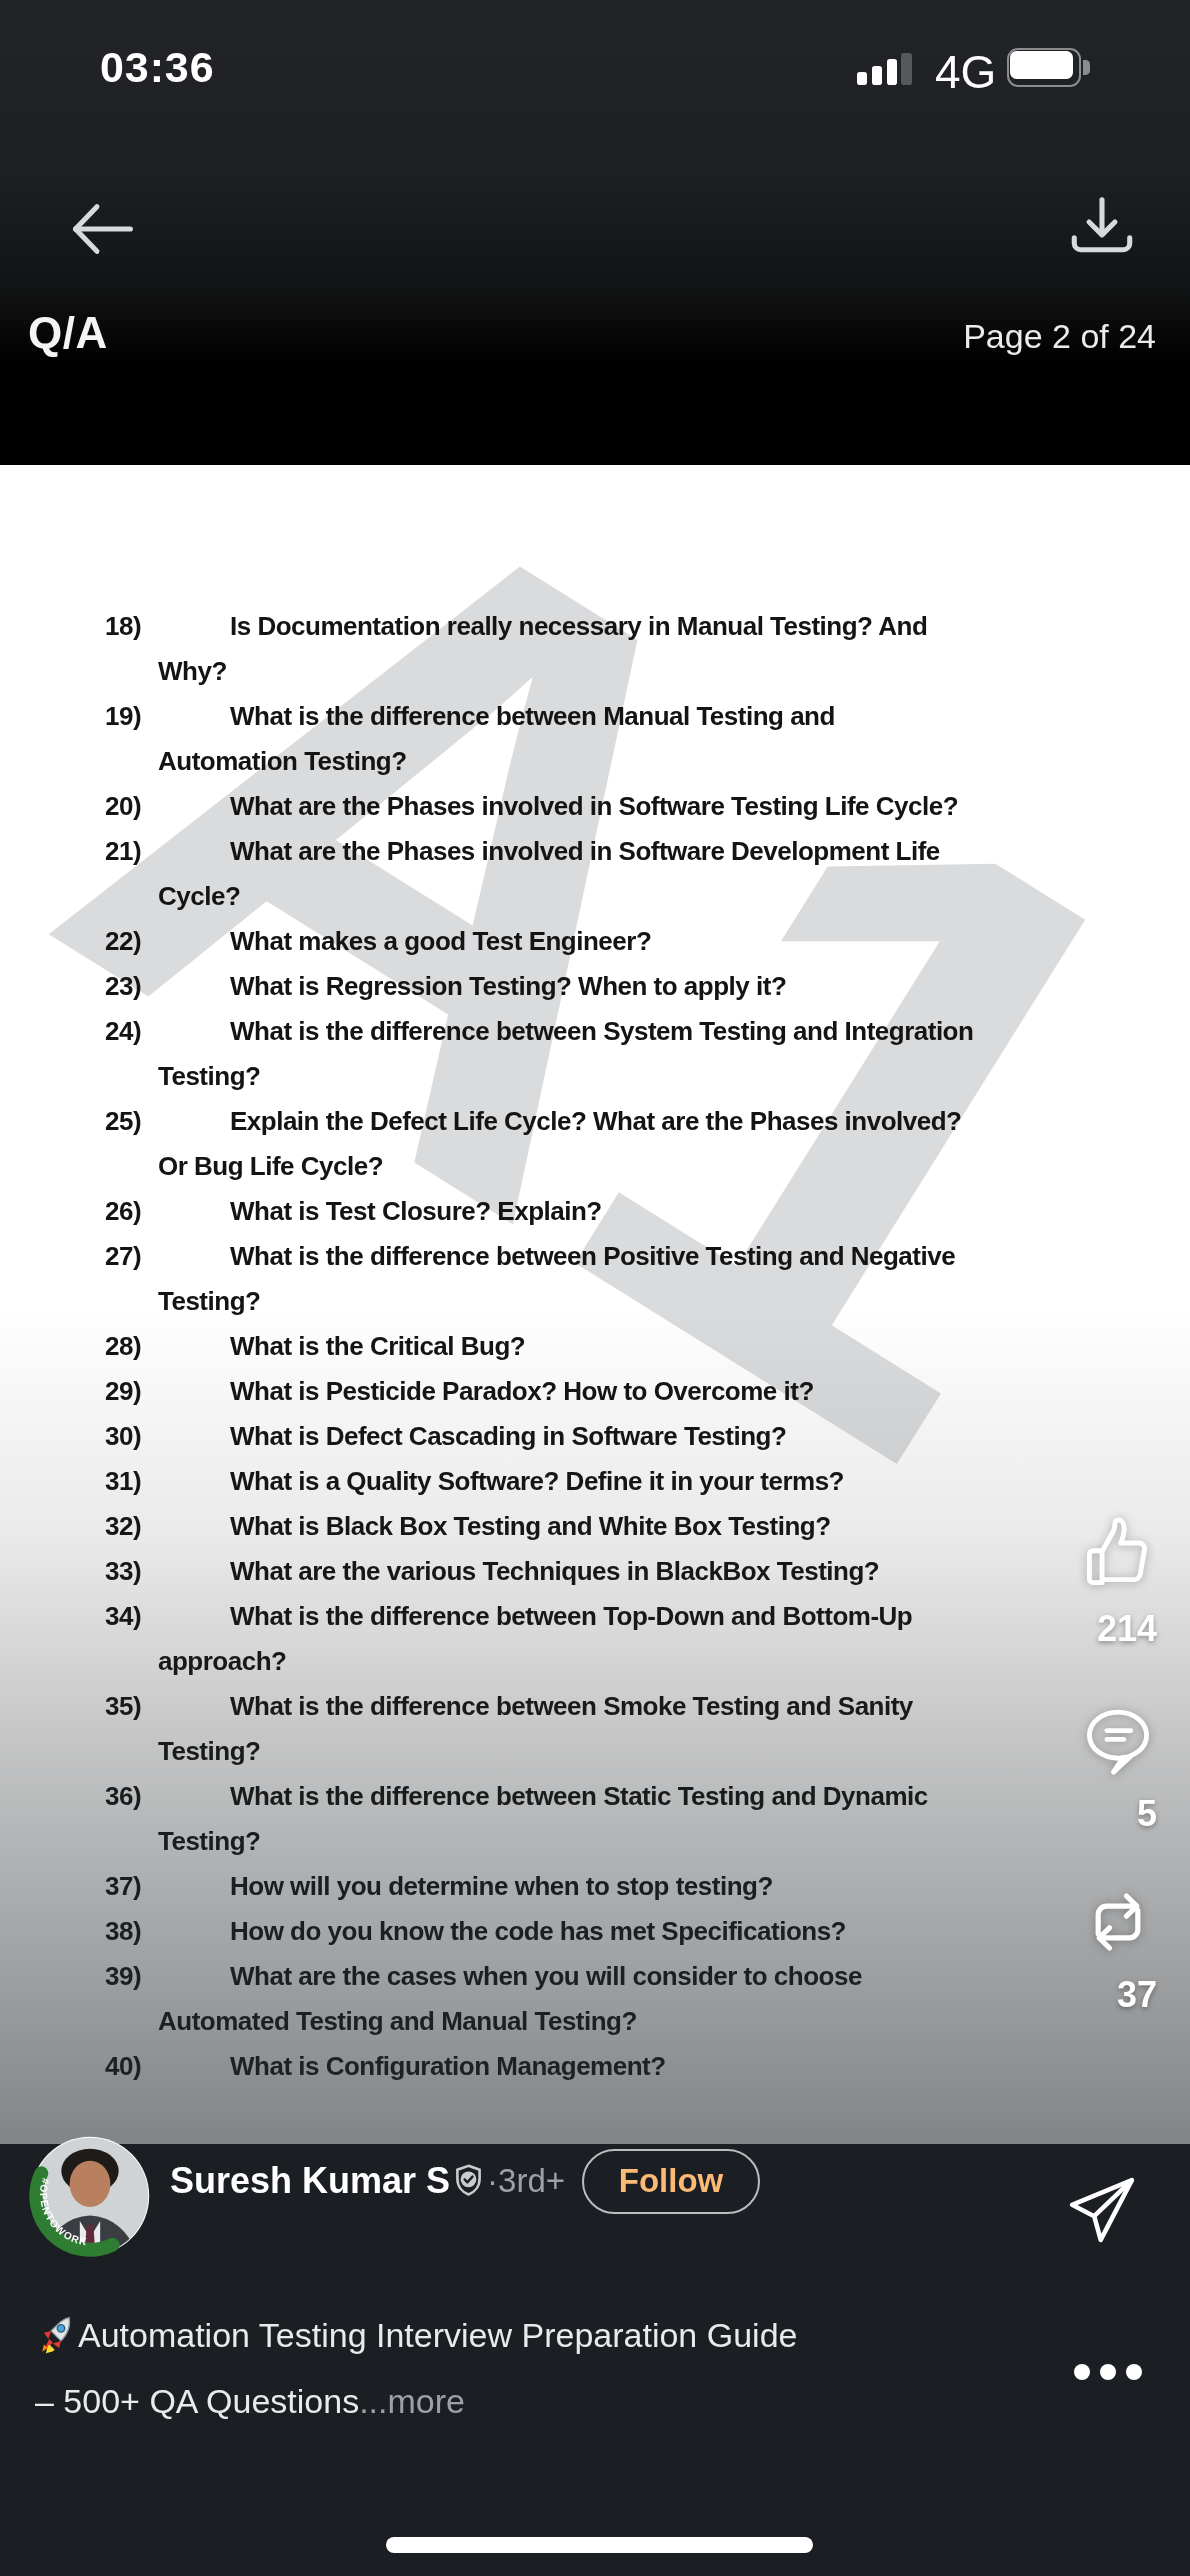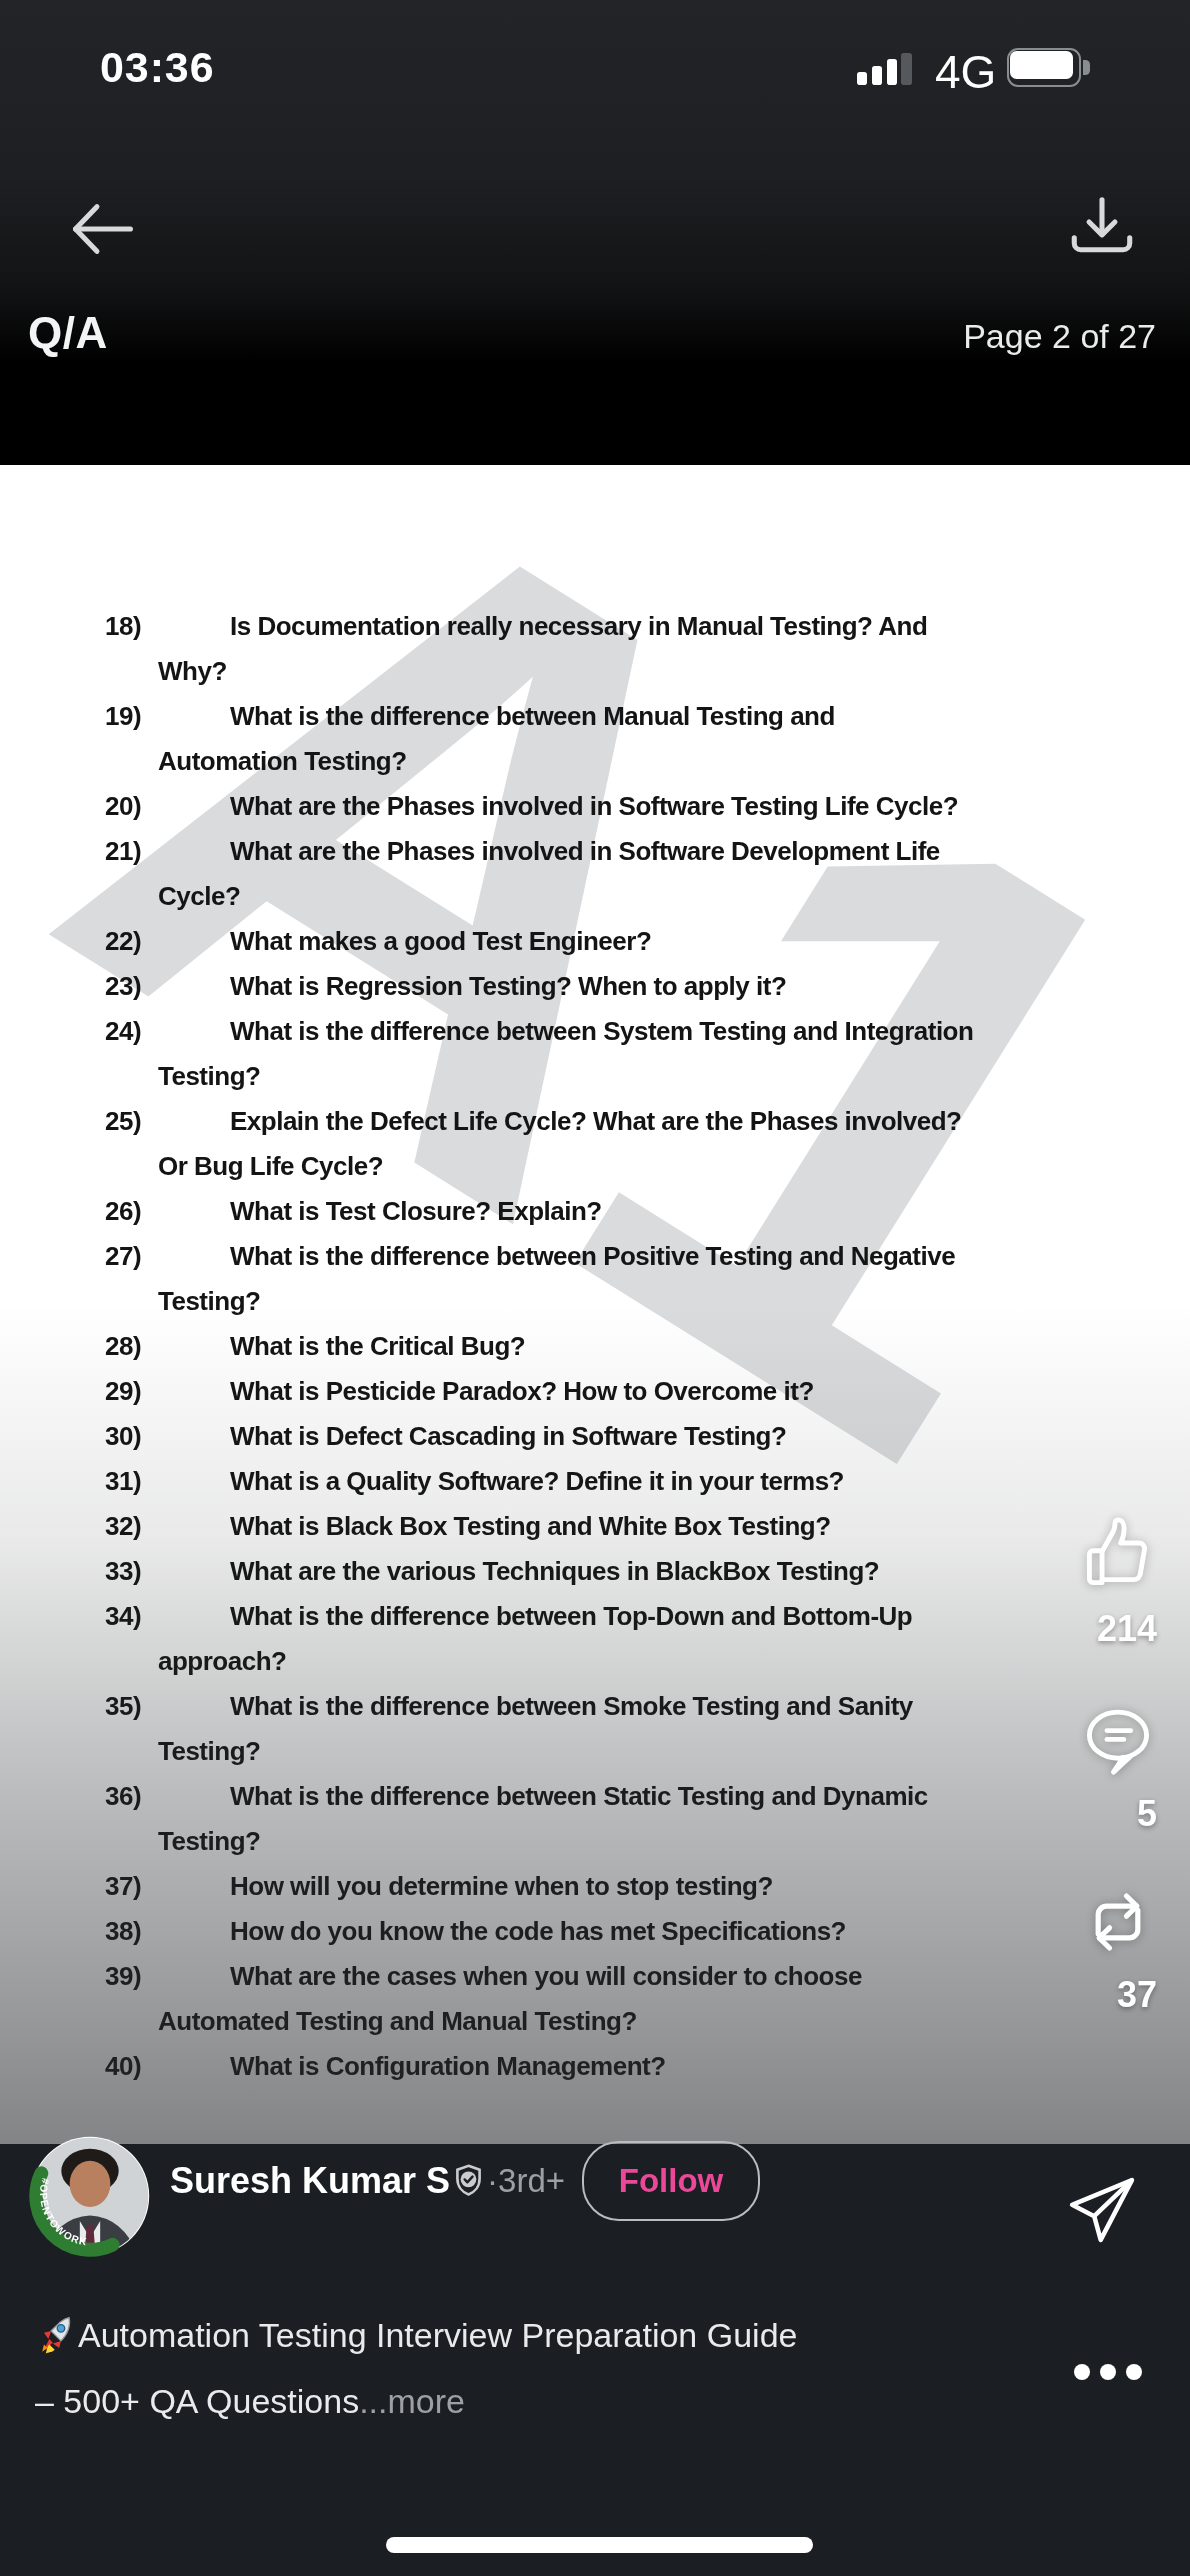--- a/index.html
+++ b/index.html
@@ -57,22 +57,22 @@
   .rail .cnt{margin-top:13px;font-size:36px;font-weight:700;color:#fff;text-shadow:0 1.9px 5.6px rgba(0,0,0,.35);}
   .rail .gap1{height:52px;} .rail .gap2{height:48px;}
   
   .sheet{position:absolute;left:0;top:2145px;width:1191px;height:431px;background:#1b1e22;z-index:6;}
   .avatar{position:absolute;left:28px;top:-11px;width:124px;height:124px;cursor:pointer;}
   .author-row{position:absolute;left:170px;top:1.9px;display:flex;align-items:center;height:69px;}
   .author-name{font-size:36px;font-weight:700;color:#fff;white-space:nowrap;}
   .degree-sep{font-size:33px;color:#9da0a4;}
   .degree{font-size:33px;color:#9da0a4;text-align:center;}
   .follow-btn{
-    display:flex;align-items:center;justify-content:center;height:80px;padding:0 35px;
-    border:2.8px solid #babdc0;border-radius:37px;color:#ec4899;font-size:33px;font-weight:600;cursor:pointer;
+    display:flex;align-items:center;justify-content:center;height:65px;padding:0 35px;
+    border:2.8px solid #babdc0;border-radius:37px;color:#fdba74;font-size:33px;font-weight:600;cursor:pointer;
   }
   .headline{position:absolute;left:170px;top:74px;width:816px;font-size:31px;color:#d3d5d8;white-space:nowrap;overflow:hidden;}
   .send-btn{position:absolute;left:1063px;top:26px;width:78px;height:78px;cursor:pointer;}
   .post-line1{position:absolute;left:35px;top:169px;display:flex;align-items:center;}
   .post-line1 .txt{font-size:34px;color:#e9eaec;}
   .post-line2{position:absolute;left:35px;top:237px;font-size:34px;color:#e9eaec;}
   .more{color:#9da0a4;cursor:pointer;}
   .menu-dots{position:absolute;left:1074px;top:219px;display:flex;gap:10.2px;cursor:pointer;}
   .menu-dots i{width:16px;height:16px;border-radius:50%;background:#fff;display:block;}
   .home-bar{position:absolute;left:386px;top:392px;width:427px;height:16px;border-radius:9.3px;background:#fff;cursor:pointer;}
@@ -104,21 +104,21 @@
       </svg>
     </div>
     <div class="dl-btn">
       <svg viewBox="0 0 80 66" width="74" height="61" fill="none" stroke="#d8d9db" stroke-width="5.5" stroke-linecap="round" stroke-linejoin="round">
         <path d="M40 3 V40"></path>
           <path d="M26 27 L40 41 L54 27"></path>
         <path d="M10 44 v6 a7 7 0 0 0 7 7 h46 a7 7 0 0 0 7-7 v-6"></path>
       </svg>
     </div>
     <div class="doc-title">Q/A</div>
-    <div class="page-ind">Page 2 of 27</div>
+    <div class="page-ind">Page 2 of 24</div>
   </div>
 
   <div class="doc">
     <div class="watermark">A1</div>
     <div class="q-list">
 
         <div class="q-item">
           <span class="q-num">18)</span><span>Is Documentation really necessary in Manual Testing? And Why?</span>
         </div>
 

